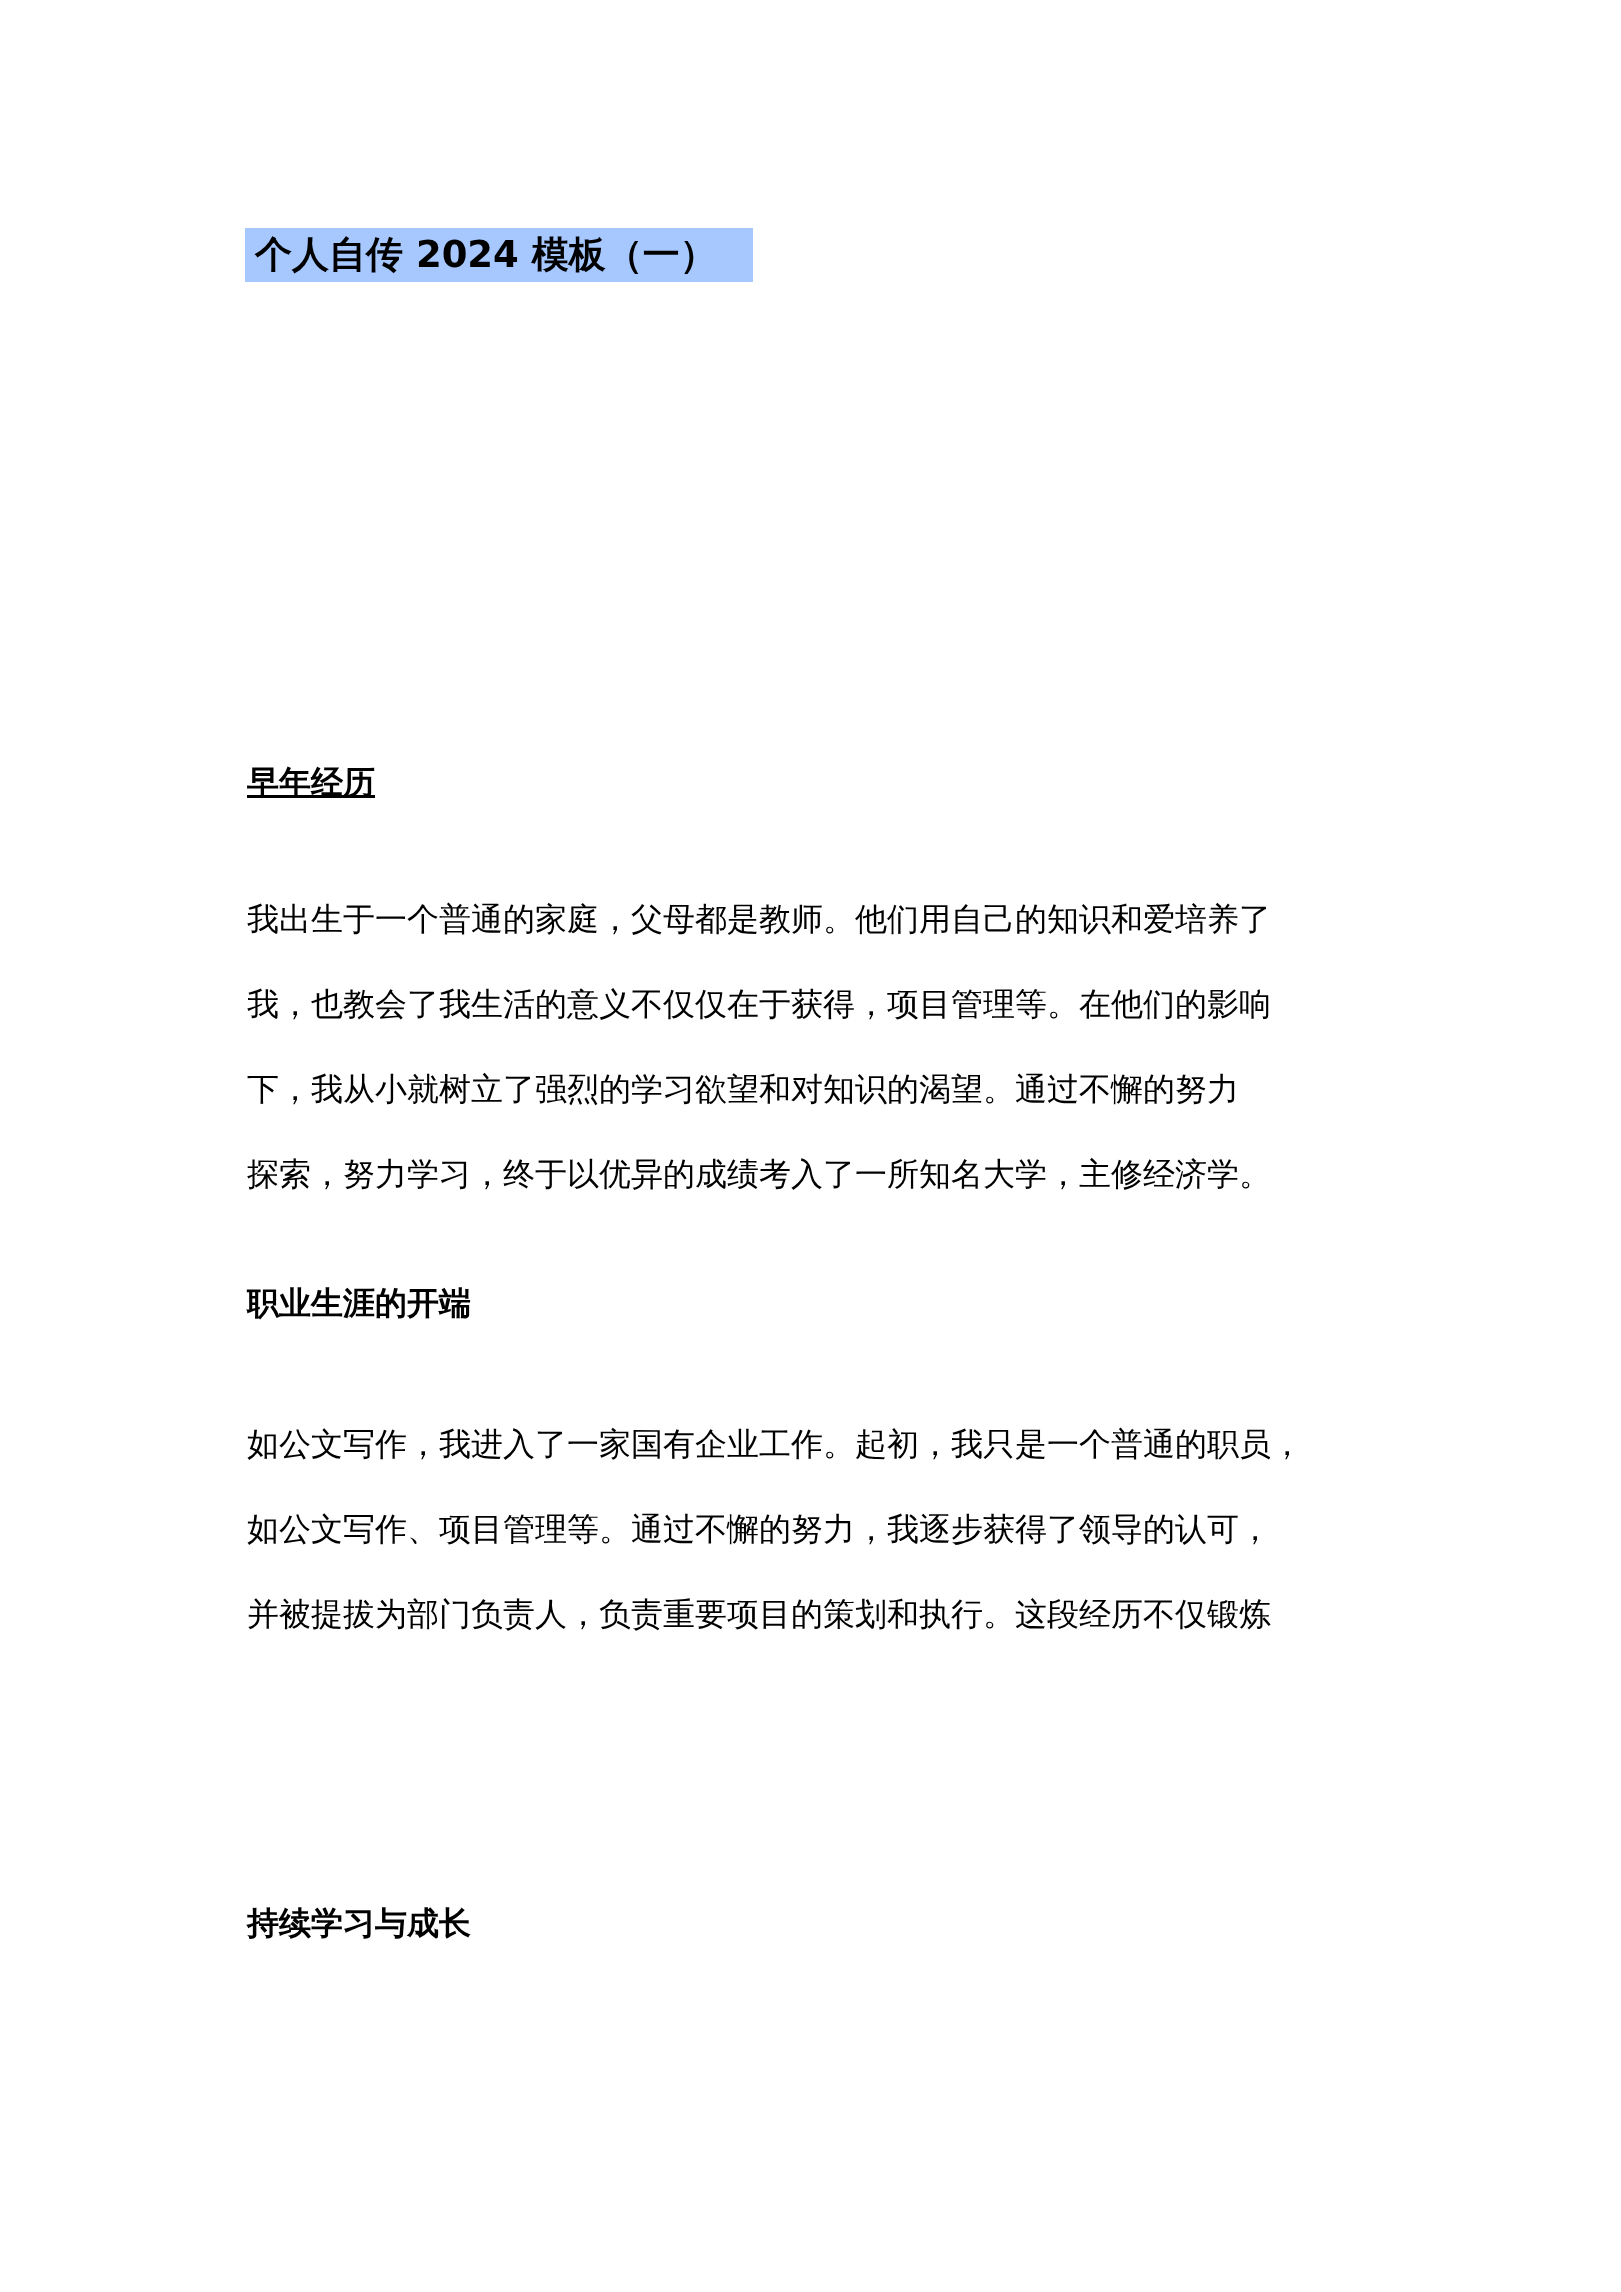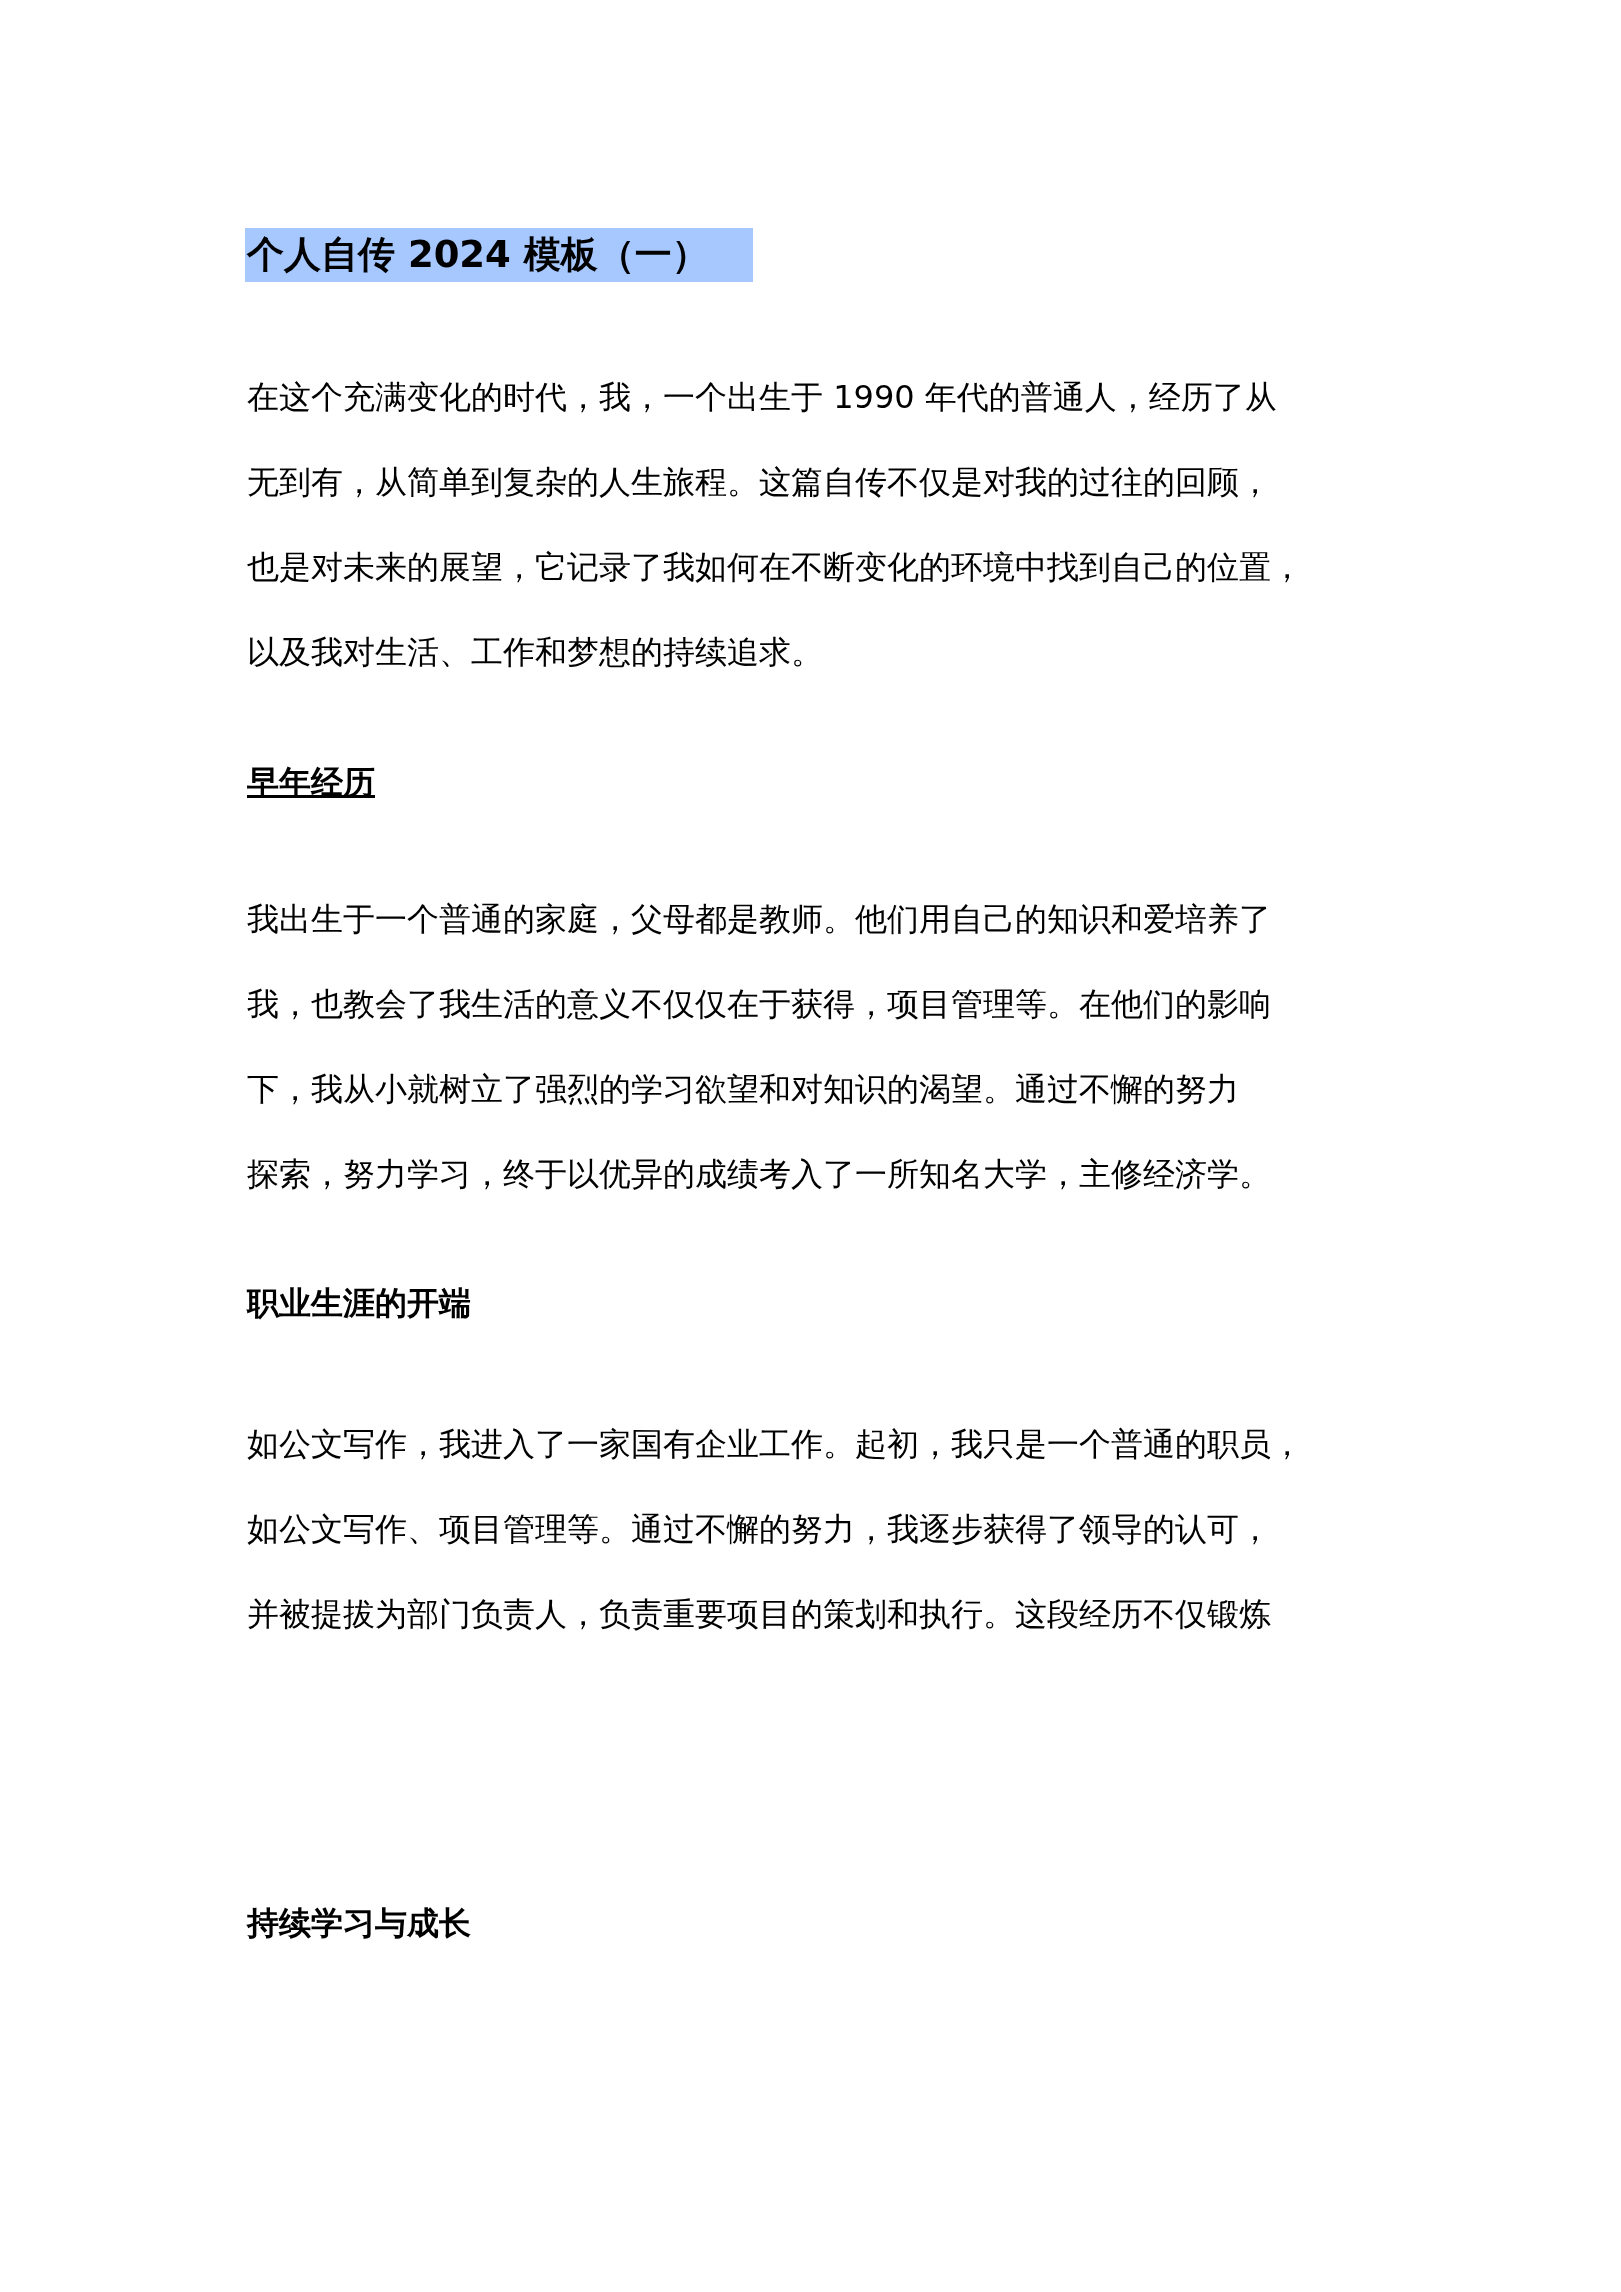--- a/index.html
+++ b/index.html
@@ -27,21 +27,21 @@
       left: 245px;
       top: 228px;
       height: 54px;
       width: 508px;
       background: #a6c8ff;
       display: flex;
       align-items: center;
     }
     .title {
       margin: 0;
-      padding-left: 2px;
+      padding-left: 10px;
       font-size: 37px;
       font-weight: bold;
       line-height: 54px;
       letter-spacing: 0px;
       white-space: nowrap;
     }
     .para {
       position: absolute;
       left: 247px;
       width: 1157px;
@@ -66,26 +66,20 @@
   </style>
 </head>
 <body>
 
 <div class="page">
 
   <div class="title-wrap">
     <h1 class="title">个人自传 2024 模板（一）</h1>
   </div>
 
-  <p class="para" style="top: 355px;">
-    <span class="line">在这个充满变化的时代，我，一个出生于 1990 年代的普通人，经历了从</span>
-    <span class="line">无到有，从简单到复杂的人生旅程。这篇自传不仅是对我的过往的回顾，</span>
-    <span class="line">也是对未来的展望，它记录了我如何在不断变化的环境中找到自己的位置，</span>
-    <span class="line">以及我对生活、工作和梦想的持续追求。</span>
-  </p>
 
   <h2 class="heading" style="top: 763px; text-decoration: underline;">早年经历</h2>
 
   <p class="para" style="top: 877px;">
     <span class="line">我出生于一个普通的家庭，父母都是教师。他们用自己的知识和爱培养了</span>
     <span class="line">我，也教会了我生活的意义不仅仅在于获得，项目管理等。在他们的影响</span>
     <span class="line">下，我从小就树立了强烈的学习欲望和对知识的渴望。通过不懈的努力</span>
     <span class="line">探索，努力学习，终于以优异的成绩考入了一所知名大学，主修经济学。</span>
   </p>
 

